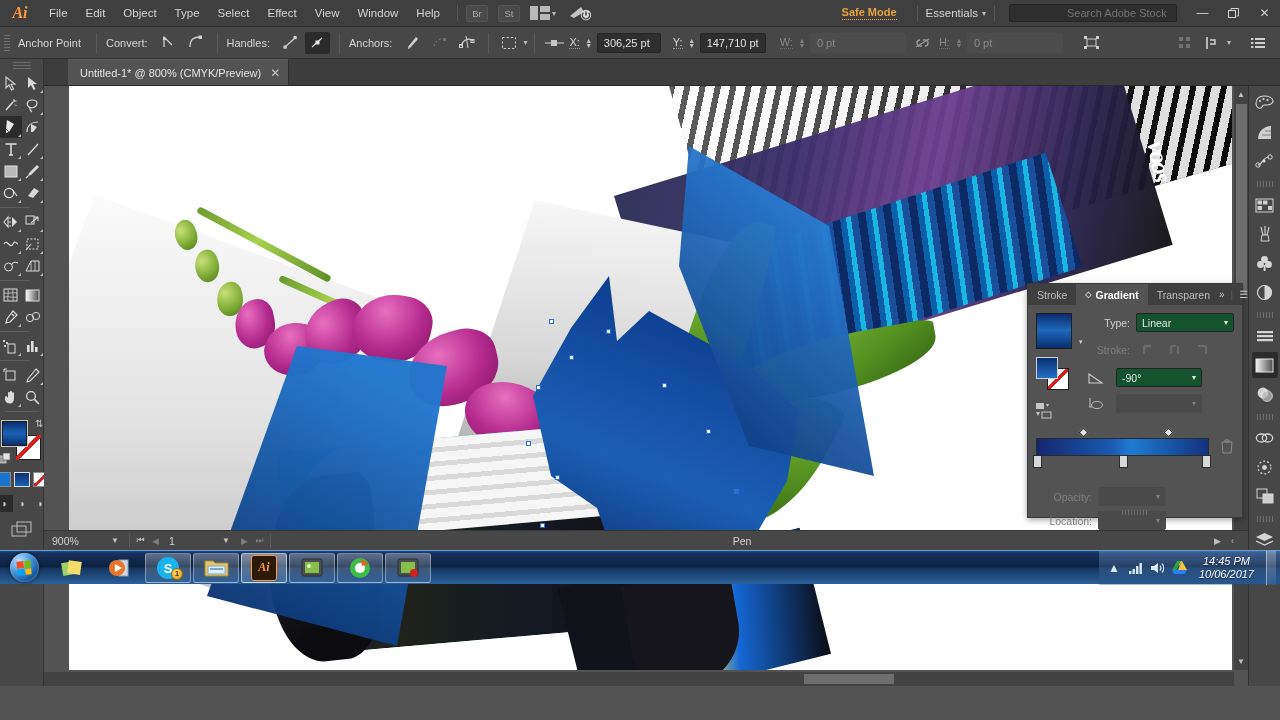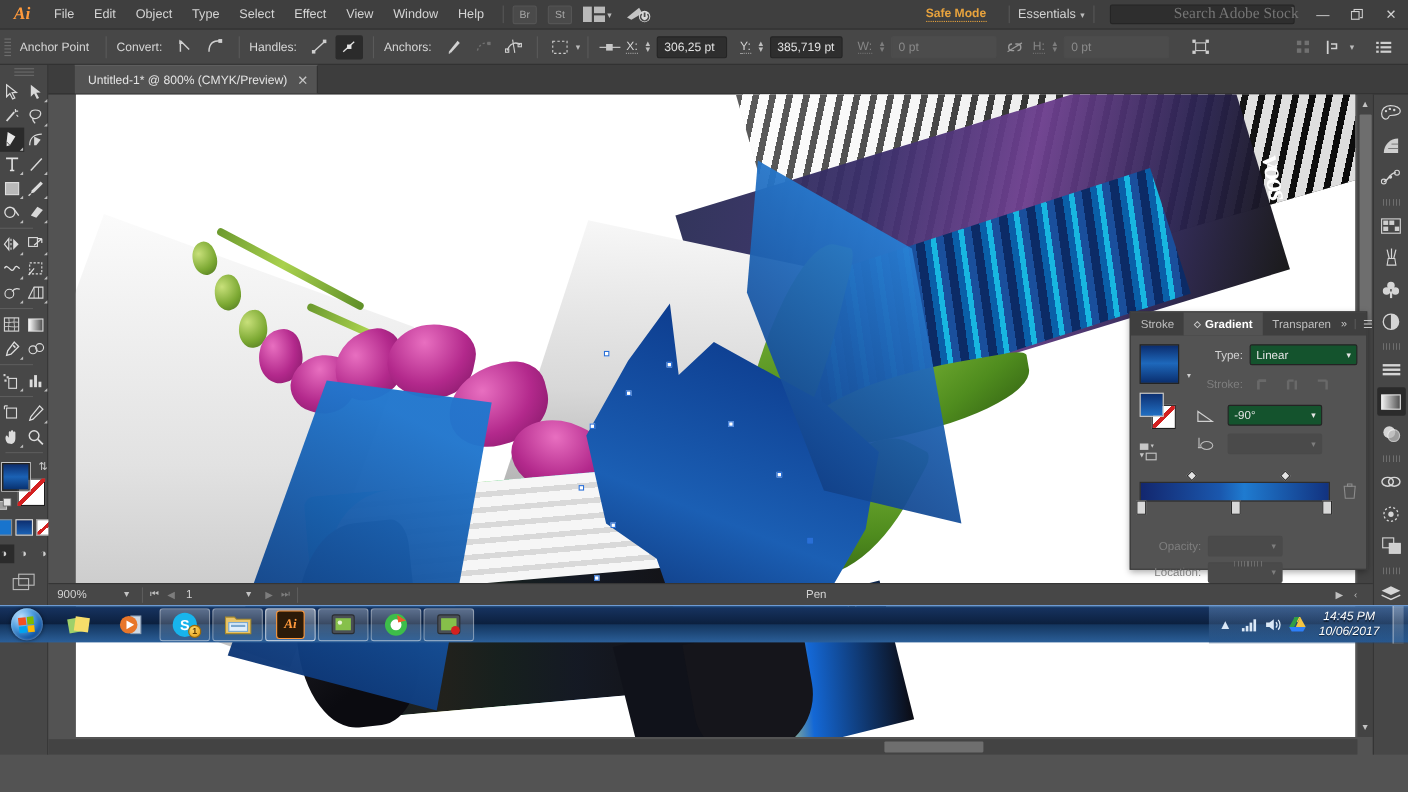--- a/index.html
+++ b/index.html
@@ -46,22 +46,22 @@
   .safe-mode {
     color:#e8a33d; font-size:11px; font-weight:bold; margin-right:12px;
     border-bottom:1px dotted #e8a33d; padding-bottom:1px; cursor:default;
   }
   .workspace { font-size:11.5px; color:#d4d4d4; margin-right:4px; }
   .search-box {
     width:168px; height:18px; background:#2e2e2e; border:1px solid #252525; border-radius:2px;
     display:flex; align-items:center; padding:0 5px; margin:0 10px 0 6px;
   }
   .search-box input {
-    background:transparent; border:none; outline:none; color:#8d8d8d; font-size:14px;
-    font-family:Liberation Serif, serif; width:140px;margin-left:48px;
+    background:transparent; border:none; outline:none; color:#8d8d8d; font-size:11px;
+    font-family:Liberation Sans, sans-serif; width:140px;margin-left:48px;
   }
   .win-btns { display:flex; height:27px; }
   .win-btn { width:31px; height:27px; display:flex; align-items:center; justify-content:center;
     color:#d2d2d2; font-size:12px; }
 
   
   .ctrlbar {
     position:absolute; left:0; top:27px; width:1280px; height:32px;
     background:#474747; display:flex; align-items:center;
     border-bottom:1px solid #303030; padding-left:4px;
@@ -459,21 +459,21 @@
         <span>▲</span>
         <span>▼</span>
       </div>
     <div class="numfield">306,25 pt</div>
     <div style="width:12px"></div>
     <div class="fieldlbl">Y:</div>
     <div class="spinner">
         <span>▲</span>
         <span>▼</span>
       </div>
-    <div class="numfield">385,719 pt</div>
+    <div class="numfield">147,710 pt</div>
     <div style="width:14px"></div>
     <div class="fieldlbl dim">W:</div>
     <div class="spinner" style="opacity:.45">
         <span>▲</span>
         <span>▼</span>
       </div>
     <div class="numfield dim" style="min-width:96px">0 pt</div>
     <div class="link-ic">
       <svg width="17" height="12" viewBox="0 0 17 12">
           <path d="M6 3 a3 3 0 0 0 0 6 h2" stroke="#9a9a9a" stroke-width="1.3" fill="none"></path>

